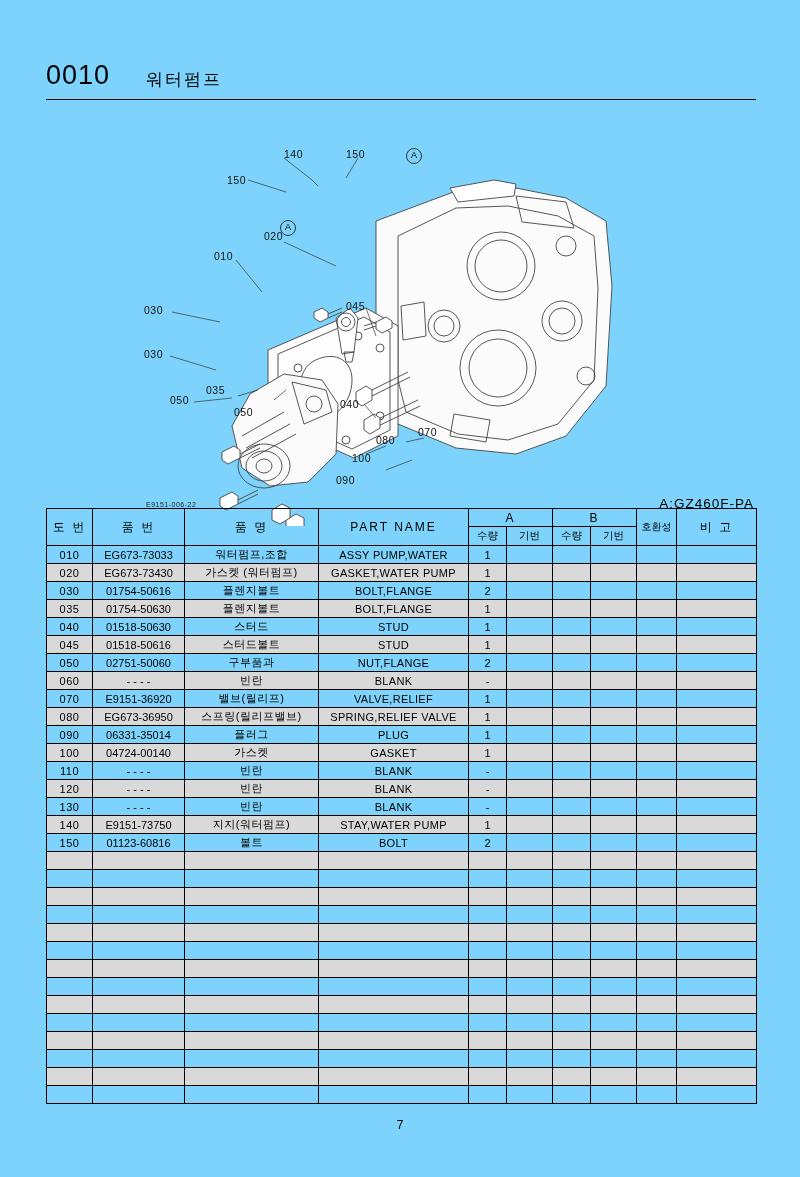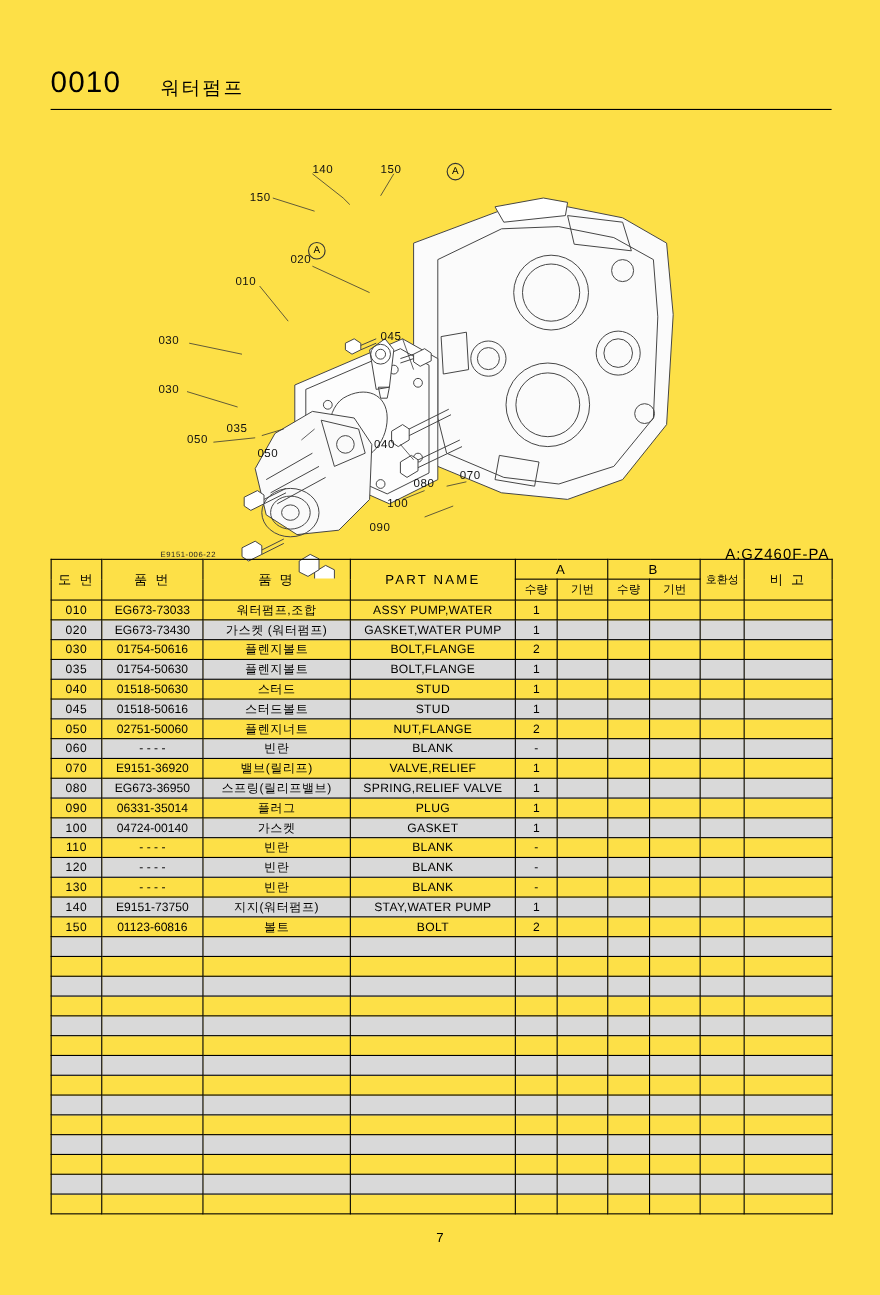--- a/index.html
+++ b/index.html
@@ -4,21 +4,21 @@
 <style>
   html, body {
     margin: 0;
     padding: 0;
     background: #b9b9b9;
   }
   .page {
     position: relative;
     width: 800px;
     height: 1177px;
-    background: #fde047;
+    background: #7dd3fc;
     margin: 0 auto;
     overflow: hidden;
     font-family: "Liberation Sans", sans-serif;
     color: #000;
   }
   
   .header {
     position: absolute;
     left: 46px;
     top: 60px;
@@ -382,21 +382,21 @@
             <td class="c-qa">1</td>
             <td class="c-ka"></td>
             <td class="c-qb"></td>
             <td class="c-kb"></td>
             <td class="c-int"></td>
             <td class="c-rem"></td>
           </tr>
           <tr>
             <td class="c-no">050</td>
             <td class="c-pn">02751-50060</td>
-            <td class="c-knm">플렌지너트</td>
+            <td class="c-knm">구부품과</td>
             <td class="c-enm">NUT,FLANGE</td>
             <td class="c-qa">2</td>
             <td class="c-ka"></td>
             <td class="c-qb"></td>
             <td class="c-kb"></td>
             <td class="c-int"></td>
             <td class="c-rem"></td>
           </tr>
           <tr class="shade">
             <td class="c-no">060</td>

